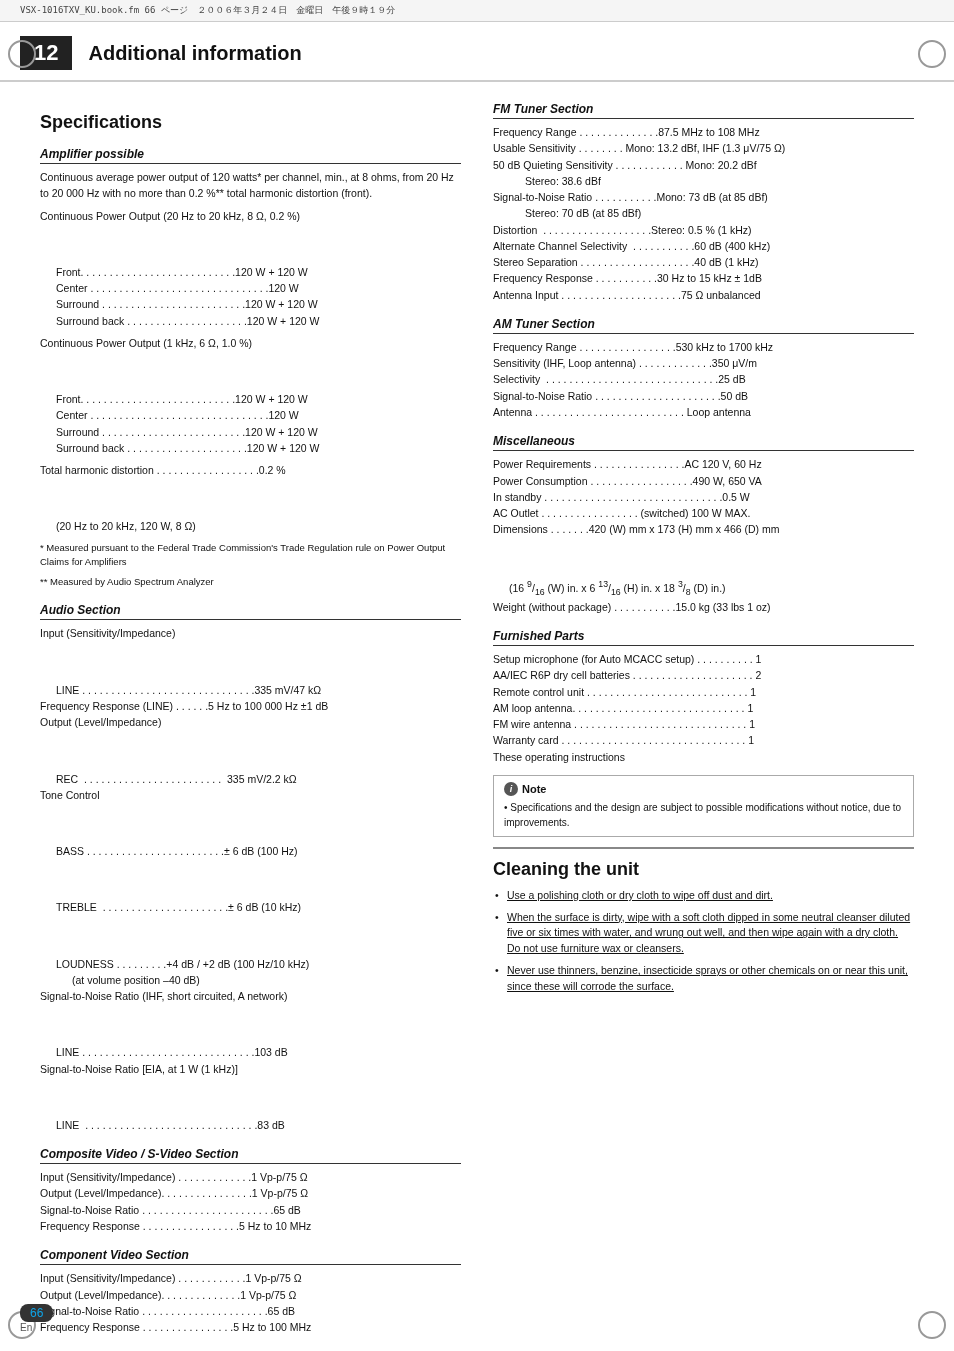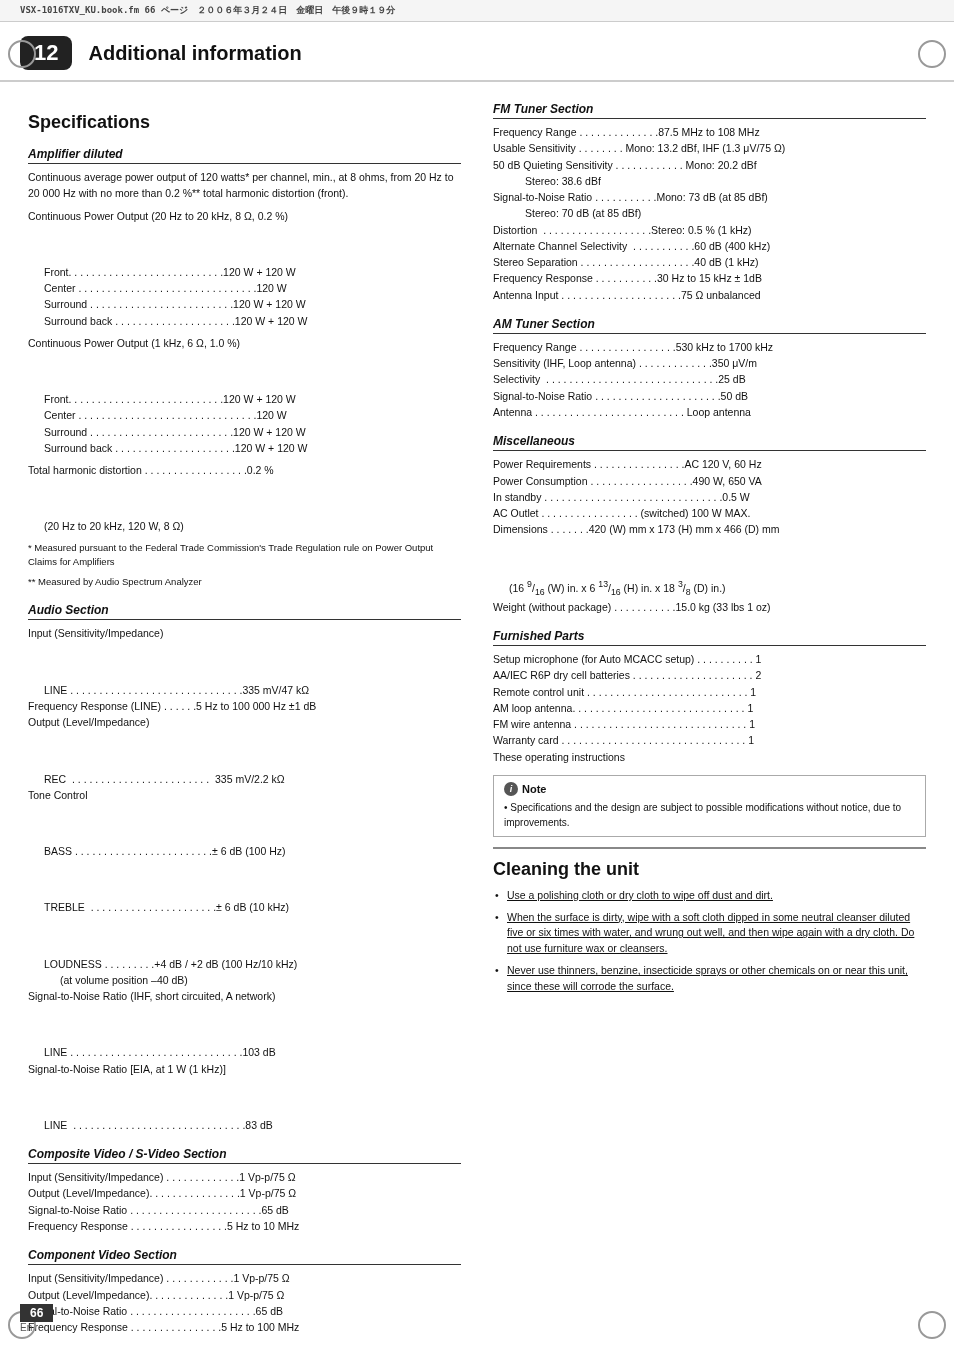--- a/index.html
+++ b/index.html
@@ -23,32 +23,31 @@
     }
     .chapter-number {
       background: #222;
       color: #fff;
       font-size: 22px;
       font-weight: bold;
       padding: 4px 14px;
       margin-right: 16px;
       min-width: 50px;
       text-align: center;
-      border-radius: 8px;
     }
     .chapter-title {
       font-size: 20px;
       font-weight: bold;
       color: #111;
     }
 
     
     .main-content {
       display: flex;
-      padding: 10px 28px;
+      padding: 10px 40px;
       gap: 32px;
     }
     .left-col {
       flex: 1;
       min-width: 0;
     }
     .right-col {
       flex: 1;
       min-width: 0;
     }
@@ -158,24 +157,25 @@
     .page-footer {
       position: absolute;
       bottom: 18px;
       left: 20px;
       display: flex;
       flex-direction: column;
       align-items: flex-start;
     }
     .page-number-box {
       background: #333;
-      color: #ffffff;
+      color: #0ea5e9;
       font-size: 12px;
-      font-weight: bold;
+      font-weight: normal;
       padding: 2px 10px;
+      border-radius: 8px;
     }
     .page-lang {
       font-size: 10px;
       color: #555;
     }
 
     
     .corner-circle {
       width: 28px;
       height: 28px;
@@ -189,21 +189,20 @@
     .corner-br { bottom: 12px; right: 8px; }
 
     
     .top-header-detail {
       background: #f5f5f5;
       border-bottom: 1px solid #ccc;
       font-size: 9px;
       padding: 4px 20px;
       color: #444;
       font-family: monospace;
-      font-weight: bold;
     }
 
     .furnished-item {
       font-size: 10.5px;
       line-height: 1.55;
     }
   </style>
 </head>
 <body>
 
@@ -220,21 +219,21 @@
   <div class="chapter-number">12</div>
   <div class="chapter-title">Additional information</div>
 </div>
 
 <div class="main-content">
 
   <div class="left-col">
 
     <div class="specs-heading">Specifications</div>
 
-    <div class="section-title">Amplifier diluted</div>
+    <div class="section-title">Amplifier possible</div>
     <div class="spec-para">
       <div class="spec-line">Continuous average power output of 120 watts* per channel, min., at 8 ohms, from 20 Hz to 20 000 Hz with no more than 0.2 %** total harmonic distortion (front).</div>
     </div>
     <div class="spec-para">
       <div class="spec-line">Continuous Power Output (20 Hz to 20 kHz, 8 Ω, 0.2 %)</div>
       <div class="indent">
         <div class="spec-line">Front. . . . . . . . . . . . . . . . . . . . . . . . . . .120 W + 120 W</div>
         <div class="spec-line">Center . . . . . . . . . . . . . . . . . . . . . . . . . . . . . . .120 W</div>
         <div class="spec-line">Surround . . . . . . . . . . . . . . . . . . . . . . . . .120 W + 120 W</div>
         <div class="spec-line">Surround back . . . . . . . . . . . . . . . . . . . . .120 W + 120 W</div>

